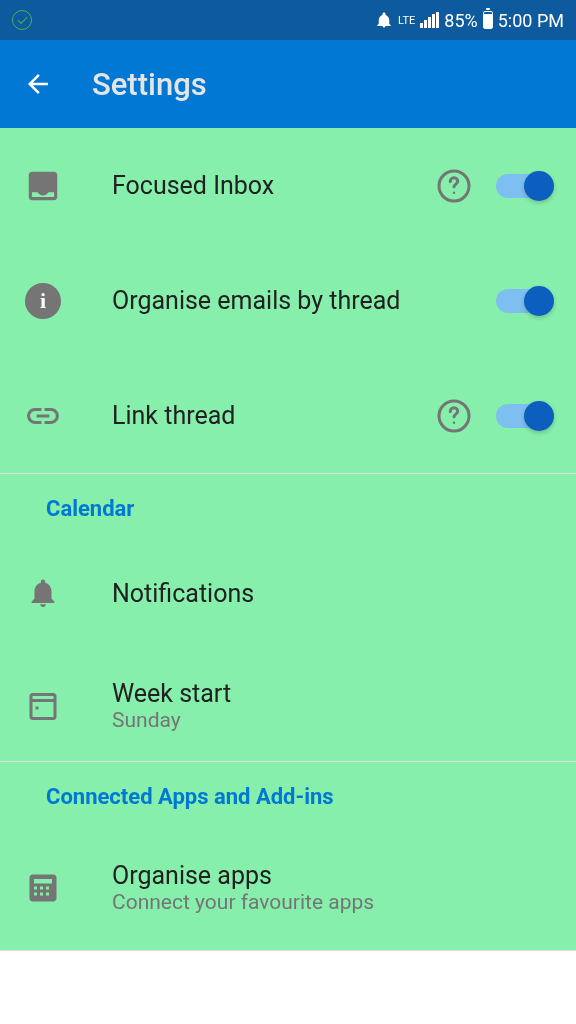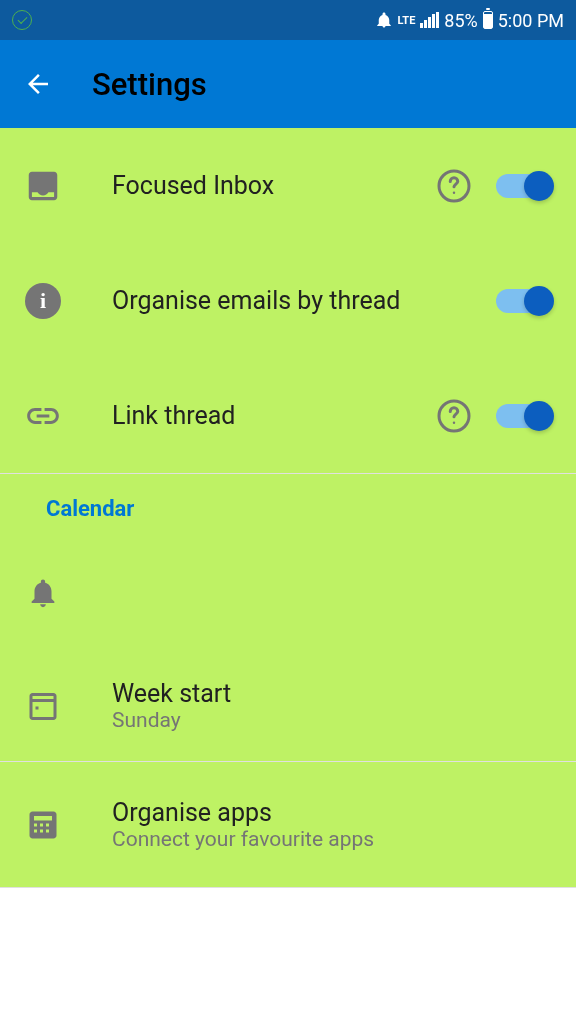--- a/index.html
+++ b/index.html
@@ -49,21 +49,21 @@
       border-left: 1.5px solid #4caf50;
       border-bottom: 1.5px solid #4caf50;
       transform: rotate(-45deg) translate(1px, -1px);
     }
     .alarm-icon {
       width: 18px;
       height: 18px;
     }
     .lte-text {
       font-size: 11px;
-      font-weight: bold;
+      font-weight: normal;
       line-height: 1;
     }
     .signal-bars {
       display: flex;
       align-items: flex-end;
       gap: 1px;
       height: 16px;
     }
     .signal-bar {
       width: 3px;
@@ -97,26 +97,26 @@
     }
     .back-arrow {
       width: 36px;
       height: 36px;
       cursor: pointer;
       display: flex;
       align-items: center;
       justify-content: center;
     }
     .app-title {
-      color: #000000;
+      color: #e5e5e5;
       font-size: 31px;
       font-weight: 500;
     }
     .content {
-      background: #bef264;
+      background: #86efac;
     }
     .setting-row {
       display: flex;
       align-items: center;
       padding: 0 24px;
       min-height: 115px;
       cursor: pointer;
     }
     .setting-icon {
       width: 38px;
@@ -281,36 +281,40 @@
   <div class="divider"></div>
 
   <div class="section-header">Calendar</div>
 
   <div class="setting-row" style="min-height:112px">
     <div class="setting-icon">
       <svg width="34" height="34" viewBox="0 0 24 24" fill="#757575">
         <path d="M12 22c1.1 0 2-.9 2-2h-4c0 1.1.9 2 2 2zm6-6v-5c0-3.07-1.63-5.64-4.5-6.32V4c0-.83-.67-1.5-1.5-1.5s-1.5.67-1.5 1.5v.68C7.64 5.36 6 7.92 6 11v5l-2 2v1h16v-1l-2-2z"></path>
       </svg>
     </div>
+    <div class="setting-text">
+      <div class="setting-label">Notifications</div>
+    </div>
   </div>
 
   <div class="setting-row" style="min-height:112px">
     <div class="setting-icon">
       <svg width="36" height="36" viewBox="0 0 24 24" fill="#757575">
         <path d="M19 4H5C3.9 4 3 4.9 3 6V20C3 21.1 3.9 22 5 22H19C20.1 22 21 21.1 21 20V6C21 4.9 20.1 4 19 4M19 20H5V10H19V20M5 8V6H19V8H5M7 13H9V15H7V13Z"></path>
       </svg>
     </div>
     <div class="setting-text">
       <div class="setting-label">Week start</div>
       <div class="setting-sub">Sunday</div>
     </div>
   </div>
 
   <div class="divider"></div>
 
+  <div class="section-header">Connected Apps and Add-ins</div>
 
   <div class="setting-row" style="min-height:125px">
     <div class="setting-icon">
       <svg width="36" height="36" viewBox="0 0 24 24" fill="#757575">
         <path d="M19 3H5C3.9 3 3 3.9 3 5V19C3 20.1 3.9 21 5 21H19C20.1 21 21 20.1 21 19V5C21 3.9 20.1 3 19 3M8 17H6V15H8V17M8 13H6V11H8V13M12 17H10V15H12V17M12 13H10V11H12V13M16 17H14V15H16V17M16 13H14V11H16V13M18 9H6V6H18V9Z"></path>
       </svg>
     </div>
     <div class="setting-text">
       <div class="setting-label">Organise apps</div>
       <div class="setting-sub">Connect your favourite apps</div>

